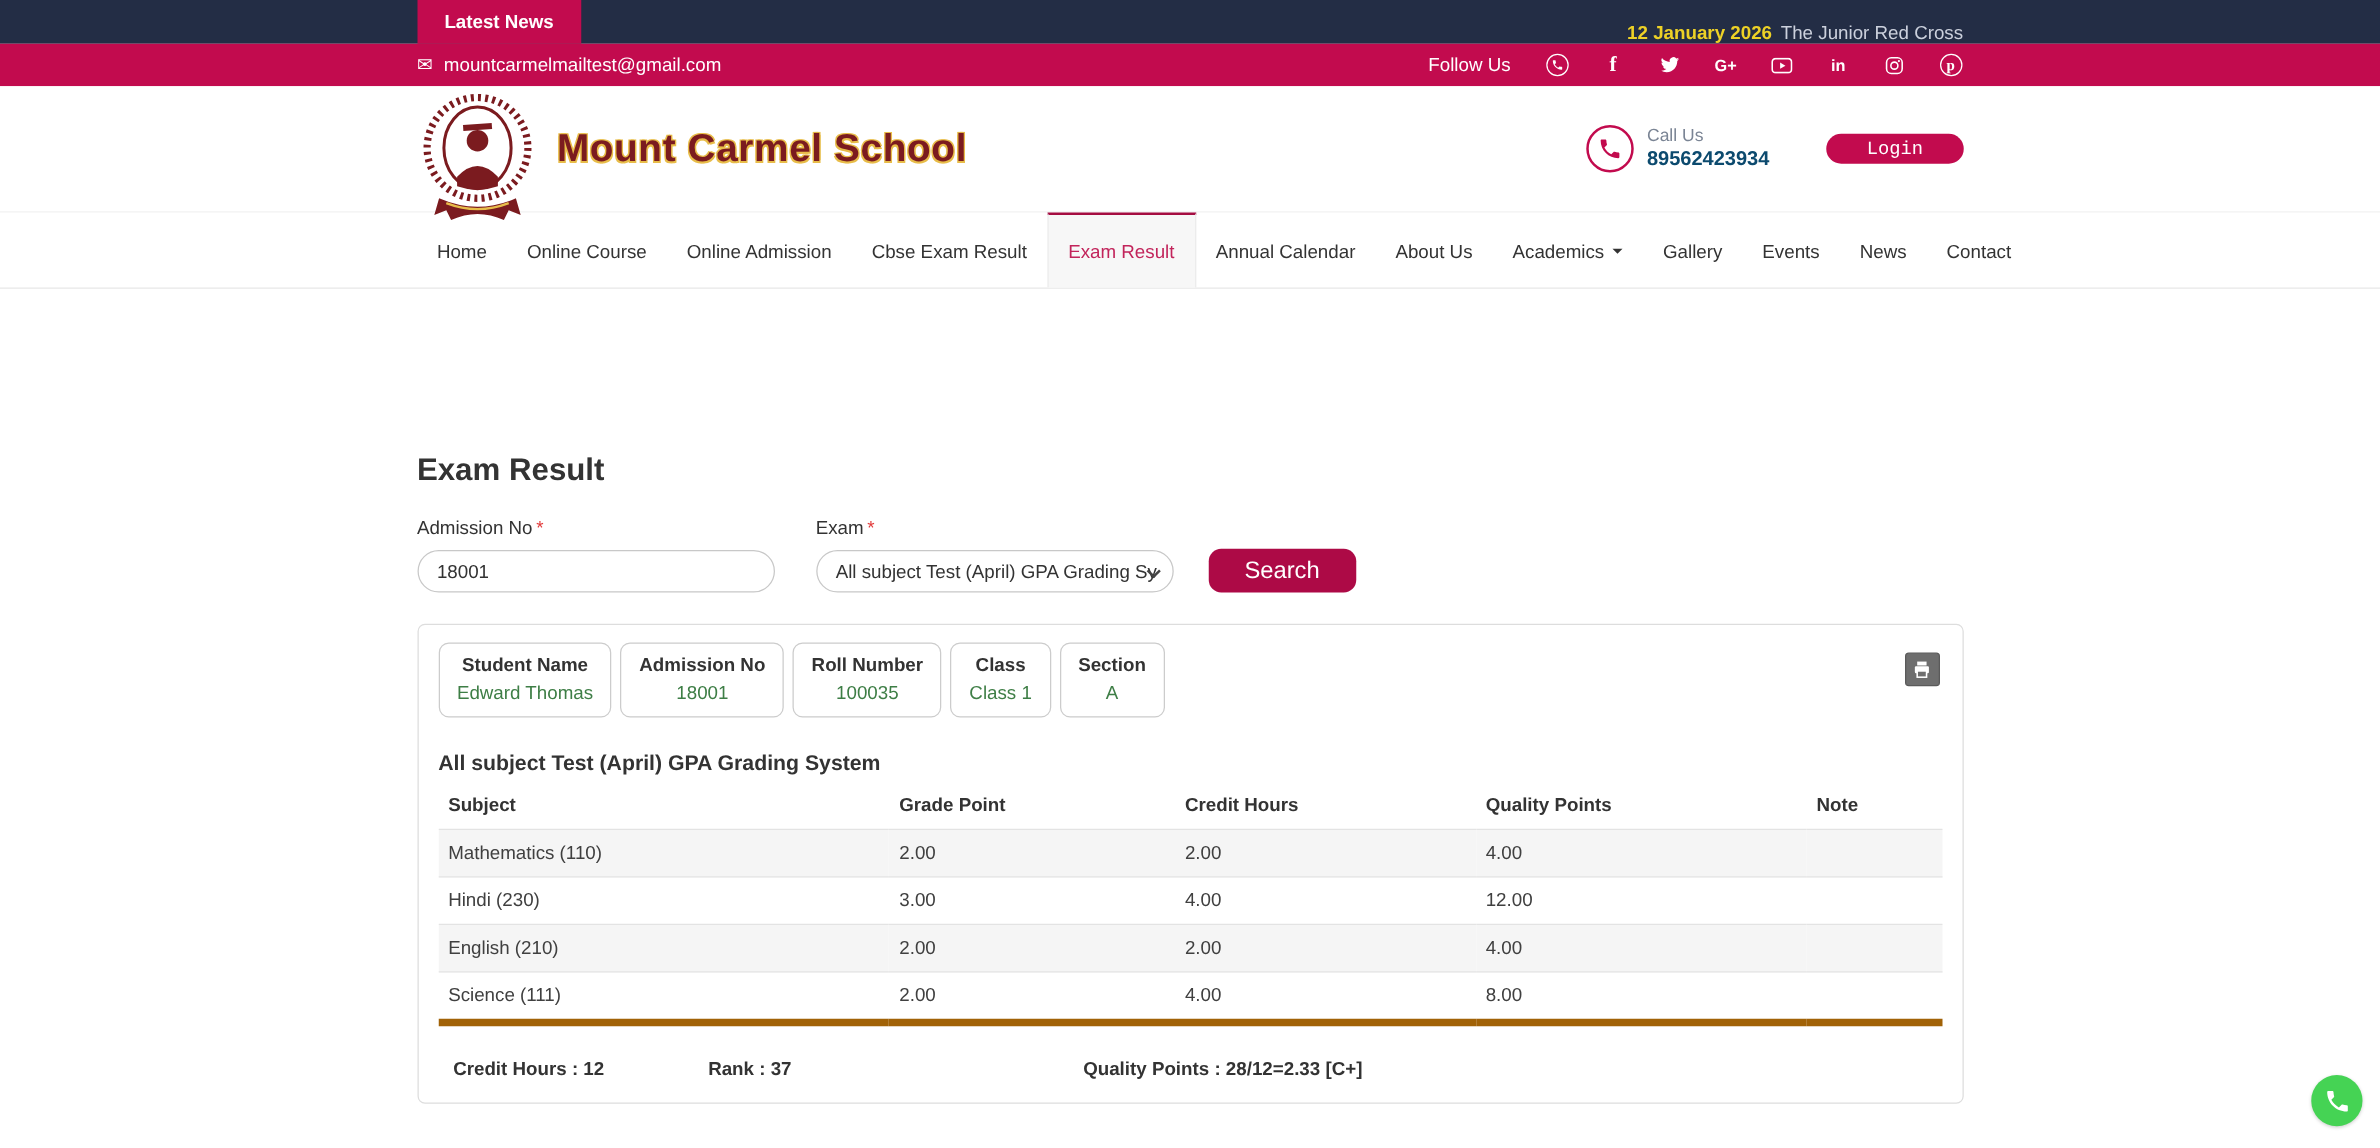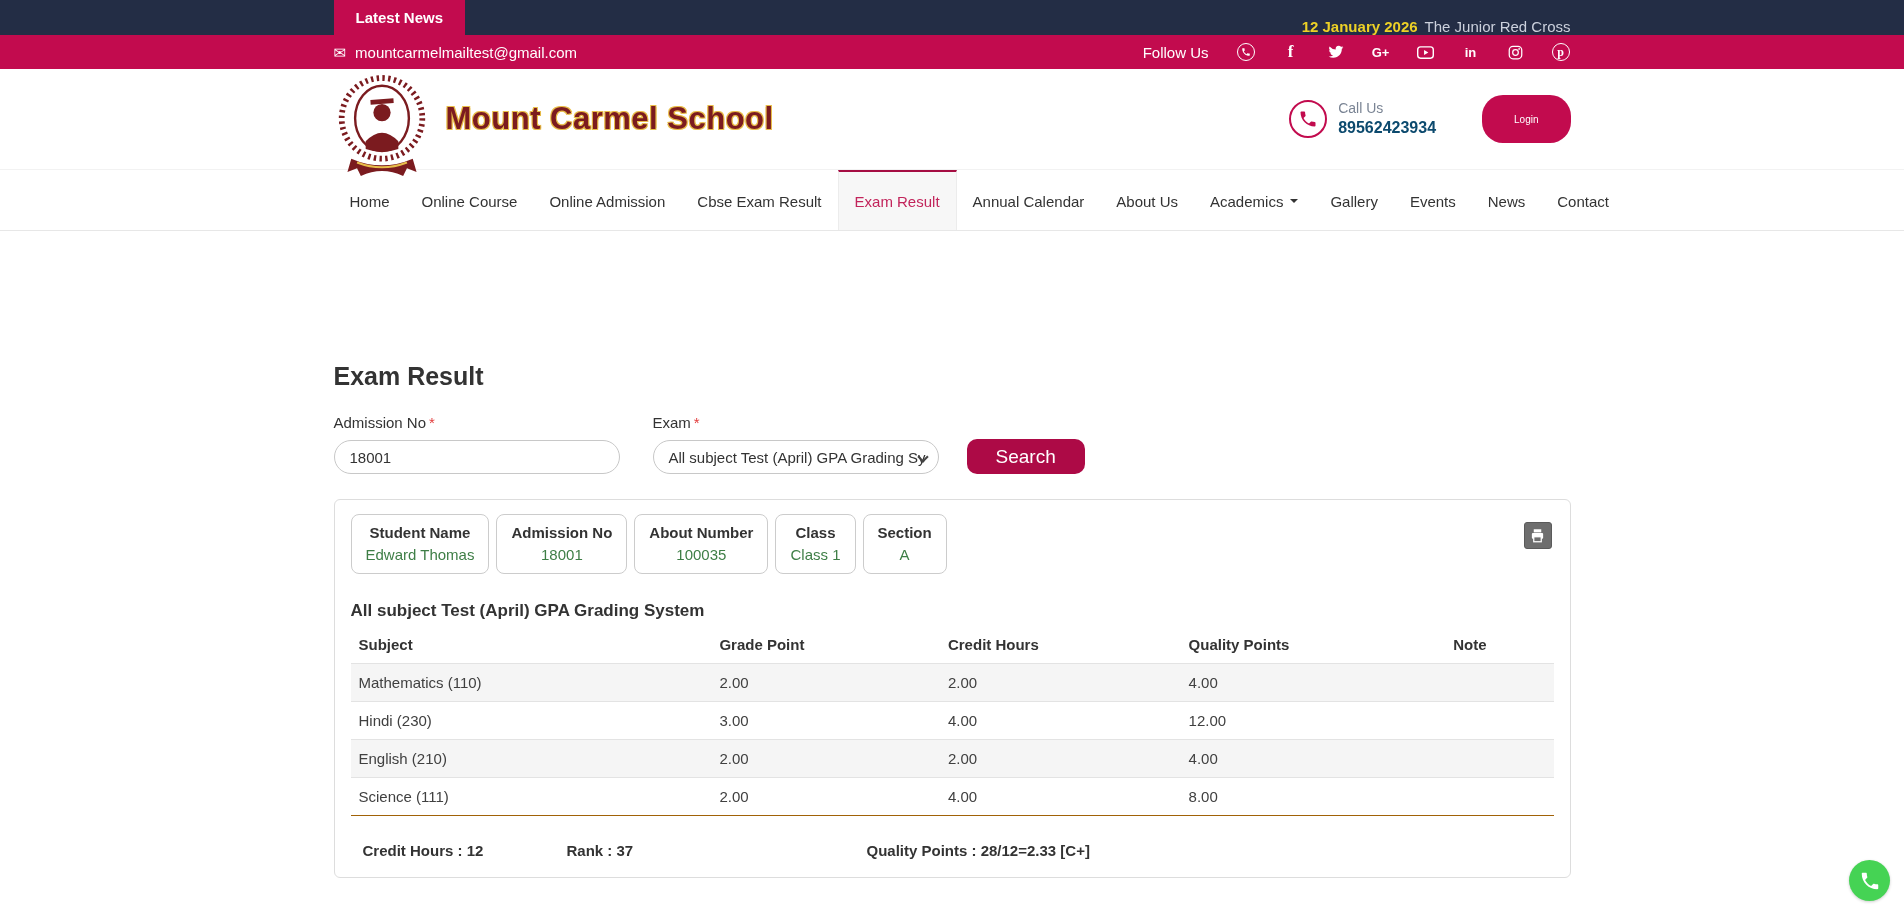--- a/index.html
+++ b/index.html
@@ -40,22 +40,22 @@
   .school-name { font-size:31px; font-weight:bold; color:#7b1b1f; margin-left:16px;
     letter-spacing:.5px;
     text-shadow:0 0 1px #e8bd4a, 1px 1px 0 #e8bd4a, -1px -1px 0 #e8bd4a, 1px -1px 0 #e8bd4a, -1px 1px 0 #e8bd4a; }
   .header-right { margin-left:auto; display:flex; align-items:center; }
   .phone-circle { width:38px; height:38px; border:2px solid #c20b4e; border-radius:50%;
     display:flex; align-items:center; justify-content:center; }
   .call-block { margin-left:11px; line-height:1.25; }
   .call-label { color:#7a8494; font-size:14px; }
   .phone-number { color:#0c4a6e; font-weight:bold; font-size:16px; cursor:pointer; }
   .login-btn { background:#c20b4e; color:#fff; border:none; border-radius:21px;
-    height:48px; padding:0 32px; font-size:10px; margin-left:46px; cursor:pointer;
-    font-family:Liberation Sans, sans-serif; }
+    height:24px; padding:0 32px; font-size:15px; margin-left:46px; cursor:pointer;
+    font-family:Liberation Mono, monospace; }
 
   
   .navbar { height:62px; background:#fff; border-top:1px solid #f2f2f2; border-bottom:1px solid #e7e7e7; }
   .navbar .container { display:flex; align-items:stretch; }
   .nav-item { display:flex; align-items:center; padding:0 16px; font-size:15px; color:#333;
     cursor:pointer; border-top:2px solid transparent; white-space:nowrap;text-align:center; }
   .nav-item.active { background:#f7f7f7; border-top-color:#a50d42; color:#c2245b;
     border-left:1px solid #ececec; border-right:1px solid #ececec; }
   .caret { width:0; height:0; border:4px solid transparent; border-top-color:#333;
     margin-left:7px; margin-top:4px; }
@@ -93,21 +93,21 @@
     background:#6e6e6e; border:1px solid #5a5a5a; border-radius:3px;
     display:flex; align-items:center; justify-content:center; cursor:pointer; }
 
   .result-title { font-size:17px; font-weight:bold; color:#333; margin:27px 0 4px; }
   table.result { width:100%; border-collapse:collapse; table-layout:fixed; }
   table.result th { text-align:left; font-size:15px; font-weight:bold; color:#333;
     padding:11px 8px 10px;margin-left:18px; }
   table.result td { font-size:15px; color:#404040; padding:10px 8px;
     border-top:1px solid #e3e3e3; }
   table.result tbody tr:nth-child(odd) { background:#f5f5f5; }
-  table.result tbody tr:last-child td { border-bottom:1px solid #a16207; }
+  table.result tbody tr:last-child td { border-bottom:6px solid #a16207; }
   .col-subject { width:30%; } .col-grade { width:19%; } .col-credit { width:20%; }
   .col-quality { width:22%; } .col-note { width:9%; }
 
   .summary { display:flex; margin-top:26px; font-weight:bold; font-size:15px; color:#333;
     padding-left:12px; }
   .summary .s1 { width:204px; } .summary .s2 { width:300px; }
 
   
   .wa-float { position:absolute; right:14px; bottom:17px; width:41px; height:41px;
     border-radius:50%; background:#45d354; display:flex; align-items:center;
@@ -247,21 +247,21 @@
       <div class="student-row">
         <div class="student-box">
           <div class="student-label">Student Name</div>
           <div class="student-value">Edward Thomas</div>
         </div>
         <div class="student-box">
           <div class="student-label">Admission No</div>
           <div class="student-value">18001</div>
         </div>
         <div class="student-box">
-          <div class="student-label">About Number</div>
+          <div class="student-label">Roll Number</div>
           <div class="student-value">100035</div>
         </div>
         <div class="student-box">
           <div class="student-label">Class</div>
           <div class="student-value">Class 1</div>
         </div>
         <div class="student-box">
           <div class="student-label">Section</div>
           <div class="student-value">A</div>
         </div>

